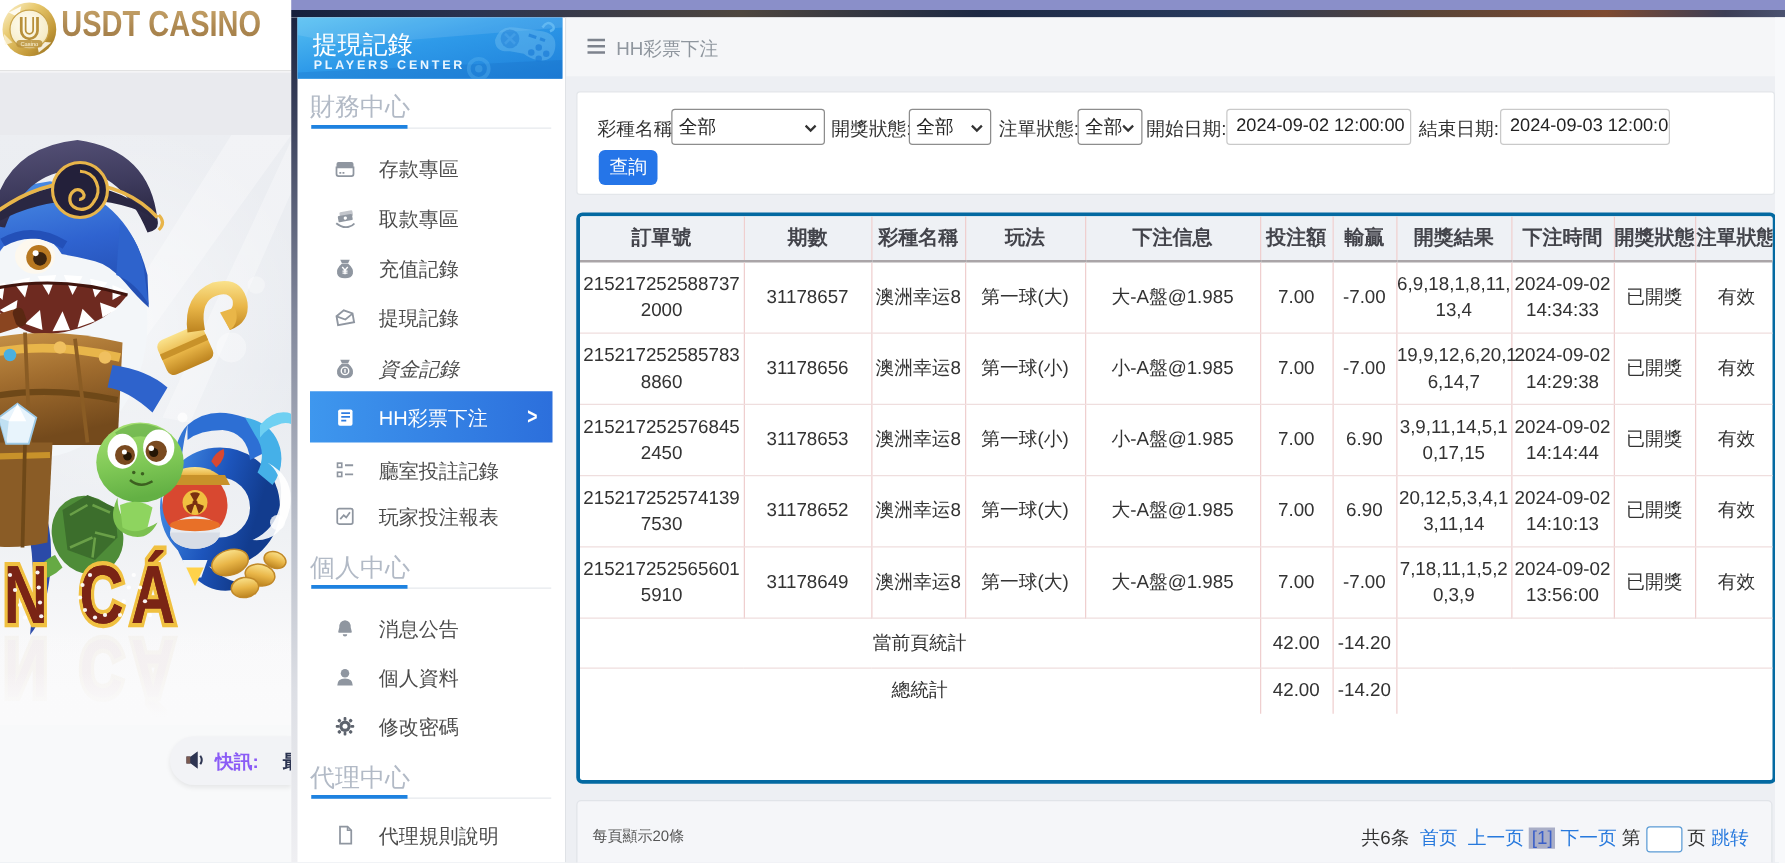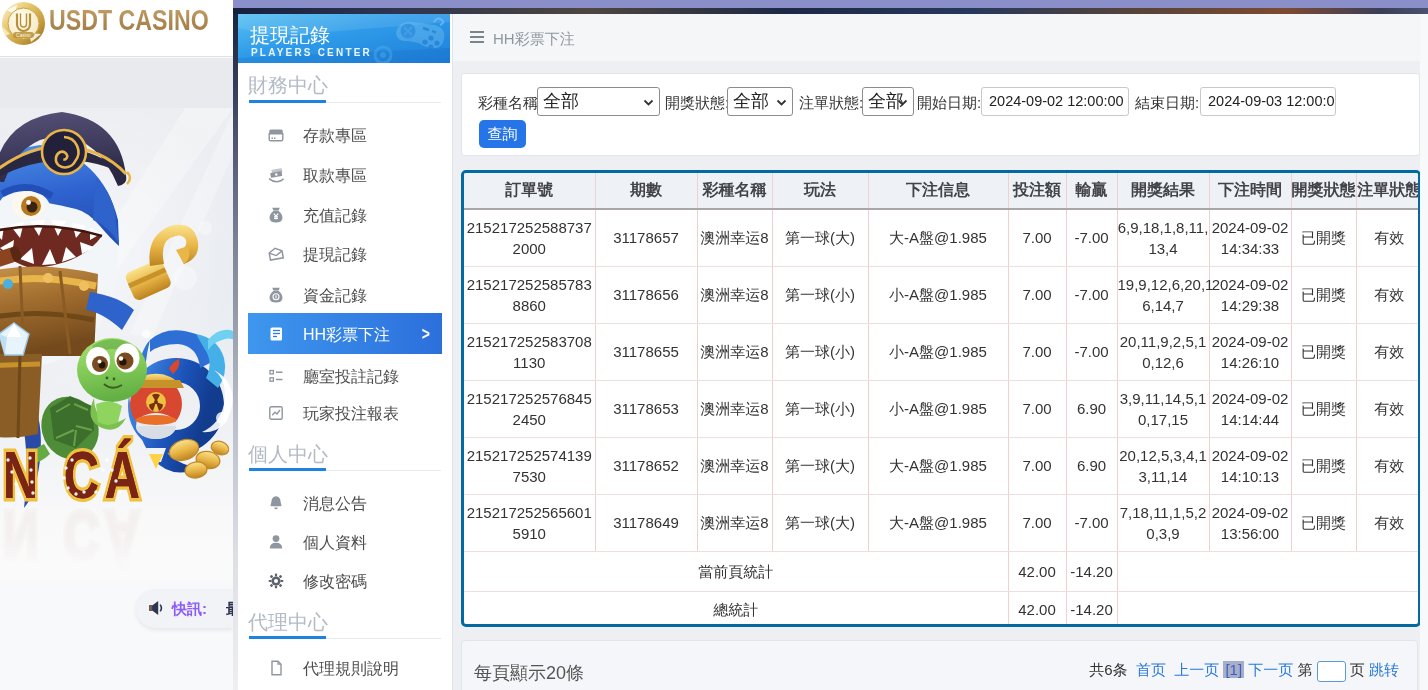--- a/index.html
+++ b/index.html
@@ -41,37 +41,37 @@
 
   
   #main { left:453px; top:14px; width:975px; height:676px; background:#edeff3; }
   #toolbar { left:0; top:0; width:975px; height:47px; background:#f5f6f8; }
   #hamb { left:17px; top:17px; width:14px; height:12px; }
   #hamb div { height:2px; background:#7d838d; margin-bottom:3px; }
   #tbtitle { left:40px; top:16px; font-size:15px; color:#8f969e; }
 
   #filter { left:8px; top:59px; width:959px; height:83px; background:#fff; border:1px solid #e3e6ea; border-radius:3px; }
   .flabel { font-size:15px; color:#333; top:20px; }
-  .fsel { position:absolute; top:13px; height:29px; border:1px solid #8d8d8d; border-radius:3px; background:#fff; font-size:18px; color:#222; padding-left:5px; }
+  .fsel { position:absolute; top:13px; height:29px; border:1px solid #8d8d8d; border-radius:3px; background:#fff; font-size:15px; color:#222; padding-left:5px; }
   .finput { position:absolute; top:13px; height:29px; border:1px solid #c9c9c9; border-radius:3px; background:#fff; font-size:14.5px; color:#222; padding-left:7px; line-height:27px; white-space:nowrap; overflow:hidden;}
   .fsel svg { position:absolute; right:5px; top:9px; }
   #btnq { left:17px; top:46px; width:47px; height:28px; background:#2575e8; border-radius:5px; color:#fff; font-size:15px; text-align:center; line-height:28px; }
 
   
   #tablewrap { left:8px; top:156px; width:960px; height:457px; background:#fff; border:3px solid #0369a1; border-radius:5px; overflow:hidden;}
   table { border-collapse:collapse; table-layout:fixed; width:958px; }
   th { background:#eef1f5; font-size:16px; color:#43444b; font-weight:bold; height:36px; border-bottom:2px solid #aaa5a8; border-right:1px solid #efcfcf; padding:0;}
   td { font-size:15px; color:#333; text-align:center; border-bottom:1px solid #efdede; border-right:1px solid #efcfcf; padding:0; line-height:21px;}
   tr.r td { height:57px; }
   tr.s td { height:39px; } tr#s1 td{height:40px;} tr#s2 td{height:37px;}
   th:last-child, td:last-child { border-right:none; }
 
   
   #pager { left:8px; top:626px; width:957px; height:64px; background:#f5f6f9; border:1px solid #e1e4e9; border-radius:4px; }
-  #pager .lt { position:absolute; left:12px; top:20px; font-size:18px; color:#555; }
+  #pager .lt { position:absolute; left:12px; top:20px; font-size:12px; color:#555; }
   #pager .rt { position:absolute; right:18px; top:20px; font-size:15px; color:#333; }
   #pager .rt a { color:#2779dd; text-decoration:none; }
   #pager .cur { background:#a9aec7; color:#3a5fc8; padding:0px 2px; }
   #pager .pin { display:inline-block; width:29px; height:21px; border:1px solid #5b9bd5; border-radius:3px; background:#fff; vertical-align:middle; }
 
   #scrollstrip { left:1420px; top:14px; width:8px; height:676px; background:#f8f9fb; }
 </style>
 </head>
 <body>
 <div id="stage">
@@ -405,21 +405,21 @@
     </div>
   <div class="mi abs" style="top:234px;">
       <span class="ic" id="ic4"><svg width="18" height="18" viewBox="0 0 18 18">
           <g transform="rotate(-10 9 9)">
             <path d="M2.5 6.8 L9 3.2 L15.5 6.8 L15.5 14 L2.5 14 Z" fill="none" stroke="#8f96a0" stroke-width="1.5"></path>
             <path d="M2.5 7 L9 10.6 L15.5 7" fill="none" stroke="#8f96a0" stroke-width="1.4"></path>
           </g>
         </svg></span>
       <span class="lb">提現記錄</span>
     </div>
-  <div class="mi abs" style="top:275px;">
+  <div class="mi abs" style="top:275px;font-style:italic;">
       <span class="ic" id="ic5"><svg width="18" height="18" viewBox="0 0 18 18">
           <path d="M6.4 4.4 L5.2 1.8 L12.8 1.8 L11.6 4.4 Z" fill="#8f96a0"></path>
           <path d="M6.6 4.8 L11.4 4.8 Q16.2 8.8 15.3 13 Q14.4 16.6 9 16.6 Q3.6 16.6 2.7 13 Q1.8 8.8 6.6 4.8 Z" fill="#8f96a0"></path>
           <circle cx="9" cy="10.7" r="3" fill="none" stroke="#fff" stroke-width="1.1"></circle>
           <path d="M9 9.2 L9 12.2" stroke="#fff" stroke-width="1.1"></path>
         </svg></span>
       <span class="lb">資金記錄</span>
     </div>
   <div id="mi-sel" class="abs" style="top:313px;">
       <span class="ic" id="ic6"><svg width="18" height="18" viewBox="0 0 18 18">
@@ -574,33 +574,20 @@
               <td>第一球(小)</td>
               <td>小-A盤@1.985</td>
               <td>7.00</td>
               <td>-7.00</td>
               <td>19,9,12,6,20,1<br>6,14,7</td>
               <td>2024-09-02<br>14:29:38</td>
               <td>已開獎</td>
               <td>有效</td>
             </tr>
         <tr class="r">
-              <td>215217252583708<br>1130</td>
-              <td>31178655</td>
-              <td>澳洲幸运8</td>
-              <td>第一球(小)</td>
-              <td>小-A盤@1.985</td>
-              <td>7.00</td>
-              <td>-7.00</td>
-              <td>20,11,9,2,5,1<br>0,12,6</td>
-              <td>2024-09-02<br>14:26:10</td>
-              <td>已開獎</td>
-              <td>有效</td>
-            </tr>
-        <tr class="r">
               <td>215217252576845<br>2450</td>
               <td>31178653</td>
               <td>澳洲幸运8</td>
               <td>第一球(小)</td>
               <td>小-A盤@1.985</td>
               <td>7.00</td>
               <td>6.90</td>
               <td>3,9,11,14,5,1<br>0,17,15</td>
               <td>2024-09-02<br>14:14:44</td>
               <td>已開獎</td>

